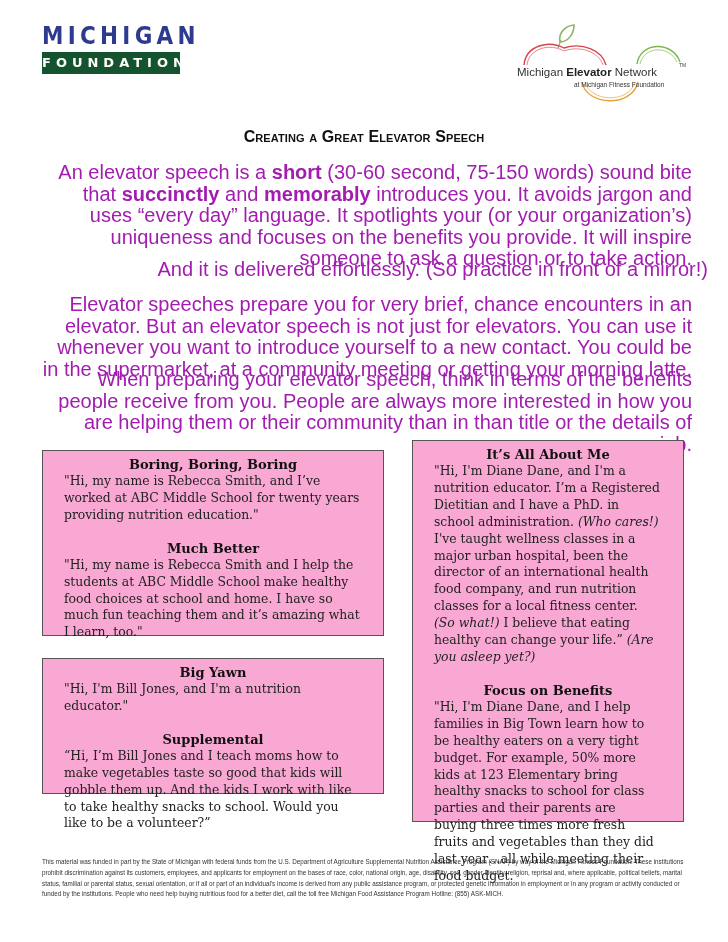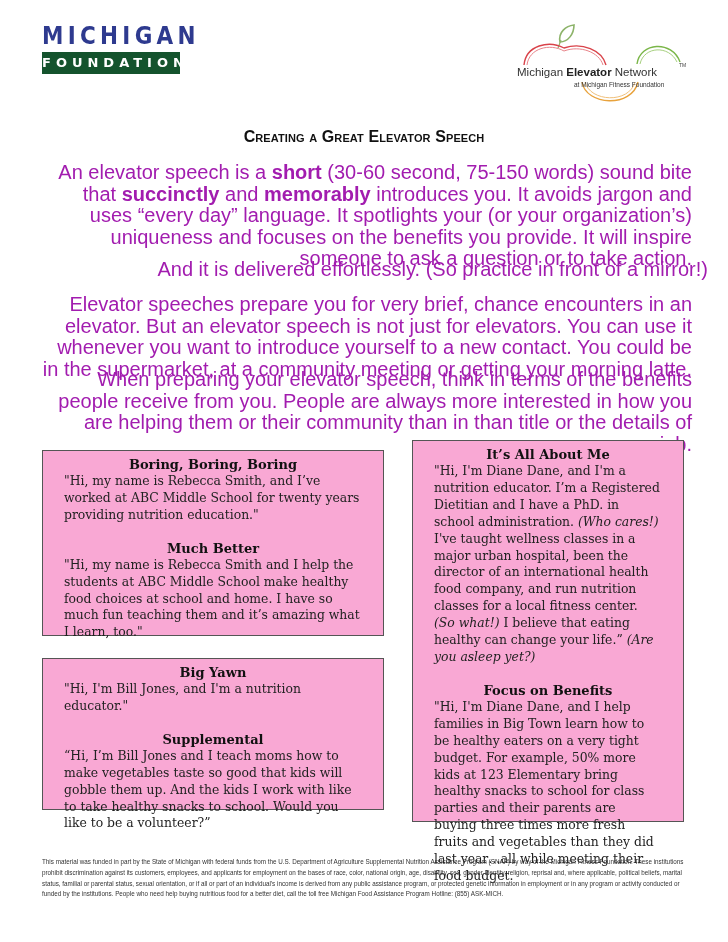--- a/index.html
+++ b/index.html
@@ -72,21 +72,21 @@
 <p class="para" style="top:369px;">When preparing your elevator speech, think in terms of the benefits people receive from you. People are always more interested in how you are helping them or their community than in than title or the details of your job.</p>
 
 <div class="box" style="left:42px; top:450px; width:342px; height:186px;">
   <h3>Boring, Boring, Boring</h3>
   <p>"Hi, my name is Rebecca Smith, and I’ve worked at ABC Middle School for twenty years providing nutrition education."</p>
   <div class="gap"></div>
   <h3>Much Better</h3>
   <p>"Hi, my name is Rebecca Smith and I help the students at ABC Middle School make healthy food choices at school and home.  I have so much fun teaching them and it’s amazing what I learn, too."</p>
 </div>
 
-<div class="box" style="left:42px; top:658px; width:342px; height:152px;">
+<div class="box" style="left:42px; top:658px; width:342px; height:136px;">
   <h3>Big Yawn</h3>
   <p>"Hi, I'm Bill Jones, and I'm a nutrition educator."</p>
   <div class="gap"></div>
   <h3>Supplemental</h3>
   <p>“Hi, I’m Bill Jones and I teach moms how to make vegetables taste so good that kids will gobble them up.  And the kids I work with like to take healthy snacks to school.  Would you like to be a volunteer?”</p>
 </div>
 
 <div class="box" style="left:412px; top:440px; width:272px; height:382px;">
   <h3>It’s All About Me</h3>
   <p><span>"Hi, I'm Diane Dane, and I'm a nutrition educator. I’m a Registered Dietitian and I have a PhD. in school administration. </span><i>(Who cares!)</i><span> I've taught wellness classes in a major urban hospital, been the director of an international health food company, and run nutrition classes for a local fitness center. </span><i>(So what!)</i><span> I believe that eating healthy can change your life.” </span><i>(Are you asleep yet?)</i></p>

